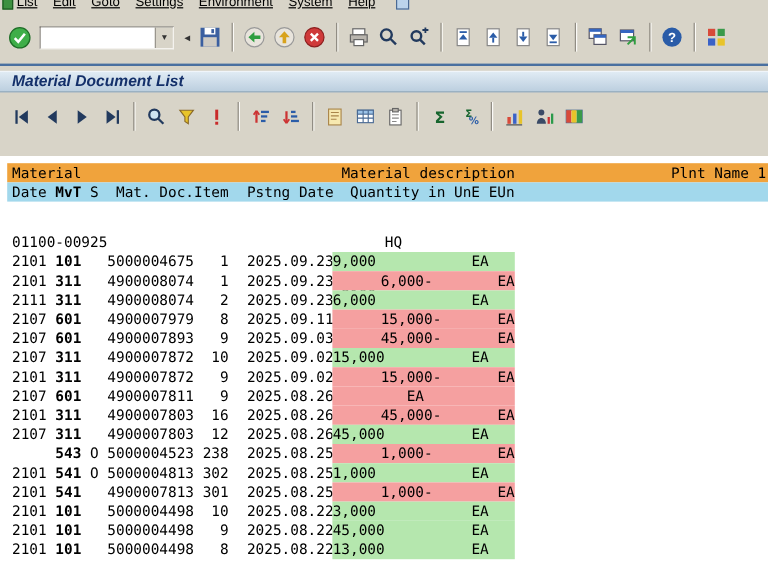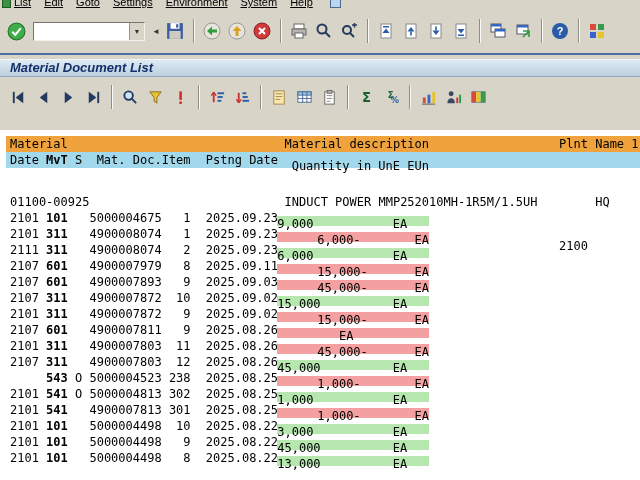--- a/index.html
+++ b/index.html
@@ -40,21 +40,21 @@
   .hdr1 { background:var(--header_orange,#f0a33c); }
   .hdr2 { background:var(--header_blue,#a2d8ec); }
   .spacer { height:26px; }
   .c-sloc { width:4ch; margin-right:1ch; }
   .c-mvt  { width:3ch; margin-right:1ch;font-weight:bold; }
   .c-s    { width:1ch; margin-right:1ch; }
   .c-doc  { width:10ch; text-align:right; }
   .c-doc.left { text-align:right; }
   .c-item { width:4ch; text-align:right; }
   .c-date { width:10ch; margin-left:1ch;padding-left:8px; }
-  .qty-block { width:21ch; margin-left:1ch; display:flex;margin-top:6px; }
+  .qty-block { width:21ch; margin-left:1ch; display:flex; }
   .qty-block.hdr { justify-content:flex-end; }
   .c-qty { width:13ch; text-align:left; }
   .c-eun { margin-left:3ch; }
   .c-eun-h { margin-left:1ch; }
   .qty-block.pos { background:var(--qty_pos,#b5e7ae); }
   .qty-block.neg { background:var(--qty_neg,#f5a0a0);padding-left:40px; }
   .c-mat38 { width:38ch; }
   .c-plant { width:4ch; margin-right:1ch;margin-top:44px; }
 </style>
 </head>
@@ -409,21 +409,20 @@
     <span class="qty-block hdr">
       <span>Quantity in UnE</span>
       <span class="c-eun-h">EUn</span>
     </span>
   </div>
 
   <div class="spacer"></div>
 
   <div class="trow">
     <span class="c-mat38">01100-00925</span>
-    <span class="c-mat38">INDUCT POWER MMP252010MH-1R5M/1.5UH</span>
     <span class="c-plant">2100</span>
     <span>HQ</span>
   </div>
 
   <div>
       <div class="trow">
     <span class="c-sloc">2101</span>
     <span class="c-mvt">101</span>
     <span class="c-s"></span>
     <span class="c-doc">5000004675</span>
@@ -515,21 +514,21 @@
     <span class="c-date">2025.08.26</span>
     <span class="qty-block neg">
       <span class="c-eun">EA</span>
     </span>
   </div>
       <div class="trow">
     <span class="c-sloc">2101</span>
     <span class="c-mvt">311</span>
     <span class="c-s"></span>
     <span class="c-doc">4900007803</span>
-    <span class="c-item">11</span>
+    <span class="c-item">16</span>
     <span class="c-date">2025.08.26</span>
     <span class="qty-block neg">
       <span class="c-qty">45,000-</span>
       <span class="c-eun">EA</span>
     </span>
   </div>
       <div class="trow">
     <span class="c-sloc">2107</span>
     <span class="c-mvt">311</span>
     <span class="c-s"></span>

